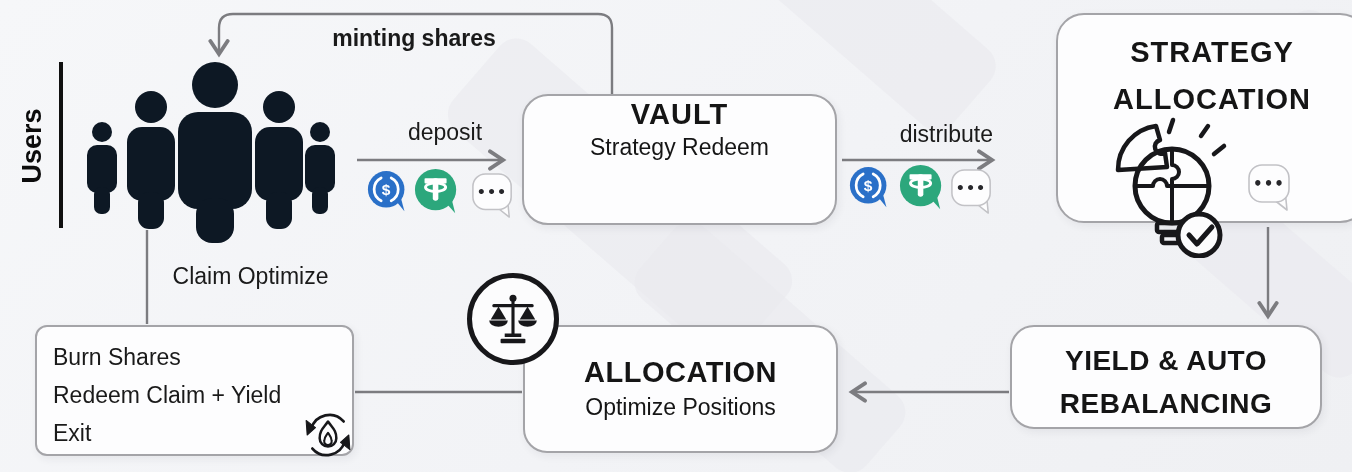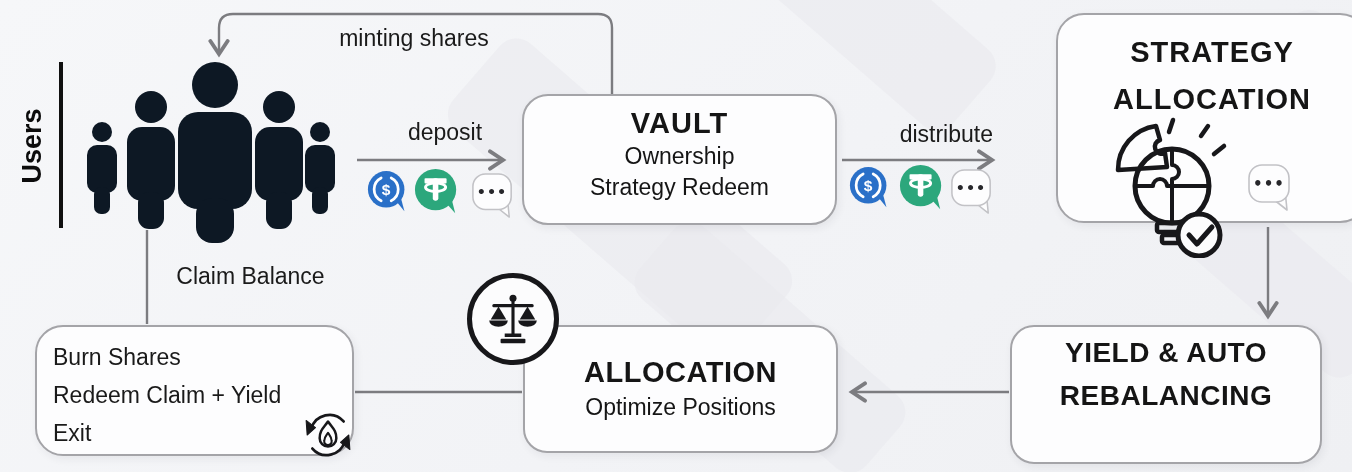--- a/index.html
+++ b/index.html
@@ -20,31 +20,31 @@
   .users-label{
     position:absolute;left:-20px;top:131px;width:104px;height:30px;
     transform:rotate(-90deg);text-align:center;font-weight:bold;font-size:27px;color:#0c0c0c;z-index:2;
   }
   .users-divider{position:absolute;left:59px;top:62px;width:4px;height:166px;background:#101010;z-index:2;}
   .scale-badge{
     position:absolute;left:467px;top:273px;width:92px;height:92px;border-radius:50%;
     background:#fcfcfd;border:5px solid #17171a;box-sizing:border-box;z-index:4;
     display:flex;align-items:center;justify-content:center;
   }
-  .vault-box{left:522px;top:94px;width:315px;height:131px;padding-top:9px;}
+  .vault-box{left:522px;top:94px;width:315px;height:131px;padding-top:0;}
   .vault-title{font-size:29px;line-height:36px;letter-spacing:1px;font-weight:bold;}
   .vault-sub{font-size:23px;line-height:31px;}
   .strategy-box{left:1056px;top:13px;width:312px;height:210px;padding-top:14px;border-radius:28px;}
   .strategy-line{font-size:29px;line-height:47px;font-weight:bold;letter-spacing:1px;}
-  .yield-box{left:1010px;top:325px;width:312px;height:139px;padding-top:4px;border-radius:24px;}
+  .yield-box{left:1010px;top:325px;width:312px;height:104px;padding-top:12px;border-radius:24px;}
   .yield-line{font-size:28px;line-height:43px;font-weight:bold;letter-spacing:.5px;}
   .rebalancing-box{left:523px;top:325px;width:315px;height:128px;padding-top:28px;border-radius:24px;}
   .rebalancing-title{font-size:29px;font-weight:bold;letter-spacing:.5px;line-height:34px;}
   .rebalancing-sub{font-size:23px;line-height:36px;}
-  .exit-box{left:35px;top:325px;width:319px;height:131px;text-align:left;padding:11px 0 0 16px;border-radius:28px;}
+  .exit-box{left:35px;top:325px;width:319px;height:131px;text-align:left;padding:11px 0 0 16px;border-radius:12px;}
   .exit-line{font-size:23px;line-height:38px;color:#1a1a1a;}
 </style>
 </head>
 <body>
 
 <div class="canvas">
 
   <div class="wm" style="left:430px;top:140px;width:380px;height:115px;"></div>
   <div class="wm" style="left:700px;top:-50px;width:310px;height:100px;"></div>
   <div class="wm" style="left:620px;top:300px;width:300px;height:95px;"></div>
@@ -88,28 +88,27 @@
       <circle cx="204" cy="59" r="16"></circle>
         <rect x="180" y="79" width="48" height="74" rx="15"></rect>
         <rect x="191" y="144" width="26" height="37" rx="11"></rect>
 
       <circle cx="245" cy="84" r="10"></circle>
         <rect x="230" y="97" width="30" height="48" rx="10"></rect>
         <rect x="237" y="139" width="16" height="27" rx="7"></rect>
     </g>
   </svg>
 
-  <div class="edge-label" style="left:314px;top:25px;width:200px;">minting shares</div>
+  <div class="edge-label" style="left:314px;top:25px;width:200px;font-weight:bold;">minting shares</div>
   <div class="edge-label" style="left:385px;top:119px;width:120px;">deposit</div>
   <div class="edge-label" style="left:853px;top:121px;width:140px;text-align:right;">distribute</div>
-  <div class="edge-label" style="left:158px;top:263px;width:185px;">Claim Balance</div>
+  <div class="edge-label" style="left:158px;top:263px;width:185px;">Claim Optimize</div>
 
   <div class="box vault-box">
     <div class="vault-title">VAULT</div>
-    <div class="vault-sub">Ownership</div>
     <div class="vault-sub">Strategy Redeem</div>
   </div>
 
   <div class="box strategy-box">
     <div class="strategy-line">STRATEGY</div>
     <div class="strategy-line">ALLOCATION</div>
   </div>
 
   <svg class="icon-abs" style="left:1108px;top:116px;" width="135" height="142" viewBox="0 0 135 142">
     <g stroke="#17171a" fill="none" stroke-linecap="round" stroke-linejoin="round">

